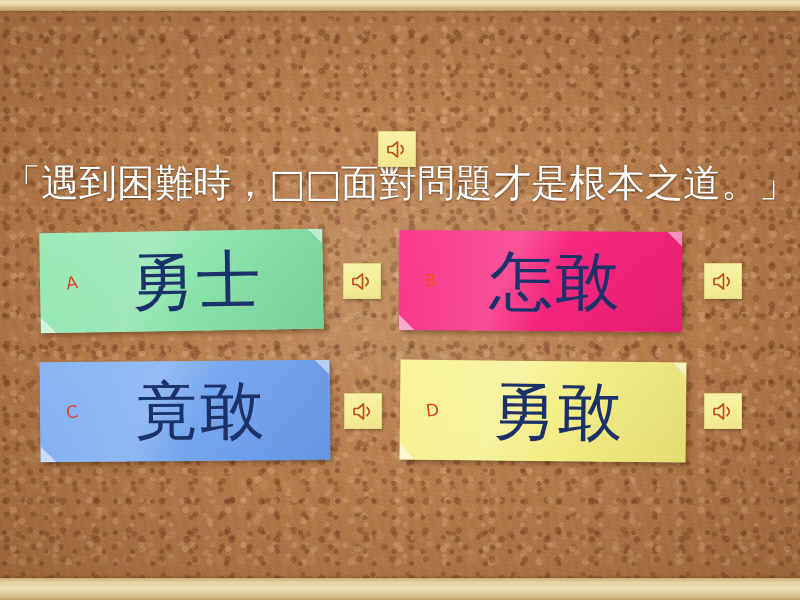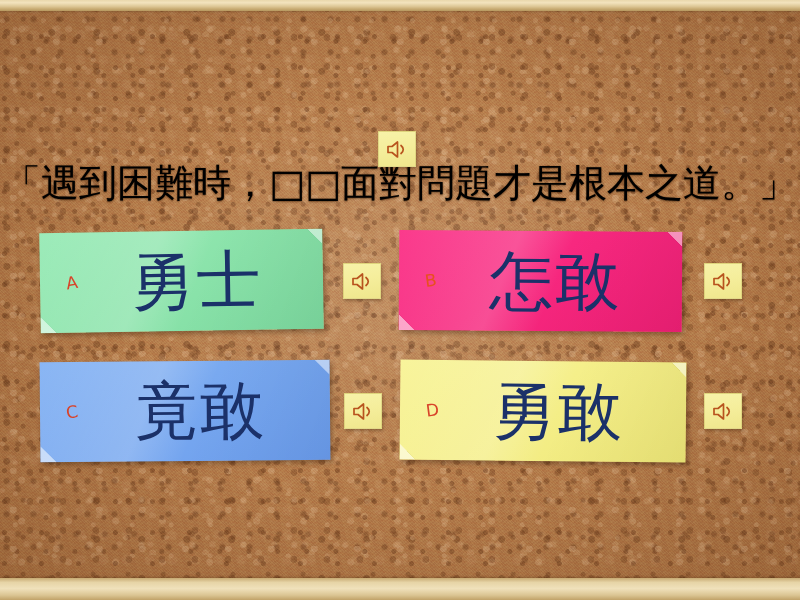--- a/index.html
+++ b/index.html
@@ -96,21 +96,21 @@
     display: flex;
     align-items: center;
     justify-content: center;
     z-index: 5;
   }
 
   #question-text {
     font-family: "DejaVu Sans", "Liberation Sans", sans-serif;
     font-size: 38px;
     line-height: 46px;
-    color: #000000;
+    color: #ffffff;
     white-space: nowrap;
     letter-spacing: 0px;
     text-shadow: 0 1px 2px rgba(60,30,8,0.55), 0 0 1px rgba(60,30,8,0.6);
   }
 
   
   #question-speaker {
     position: absolute;
     top: 131px;
     left: 378px;

